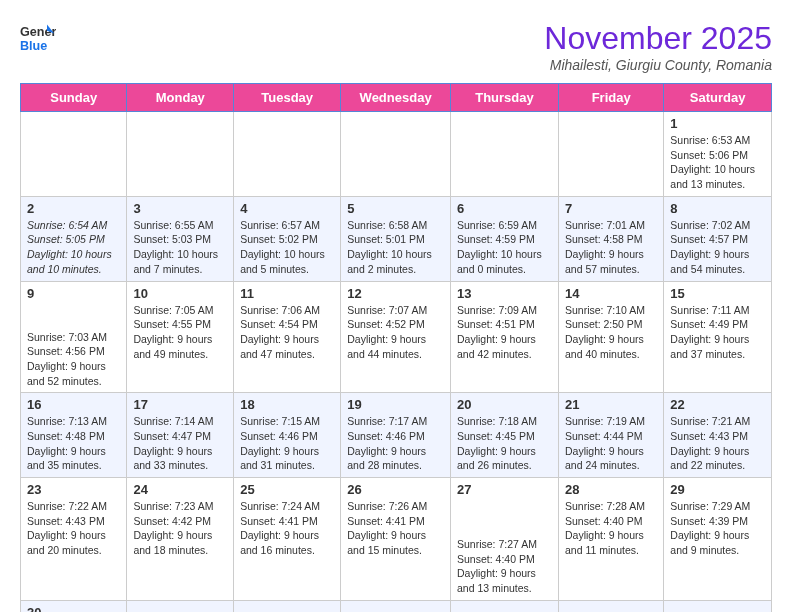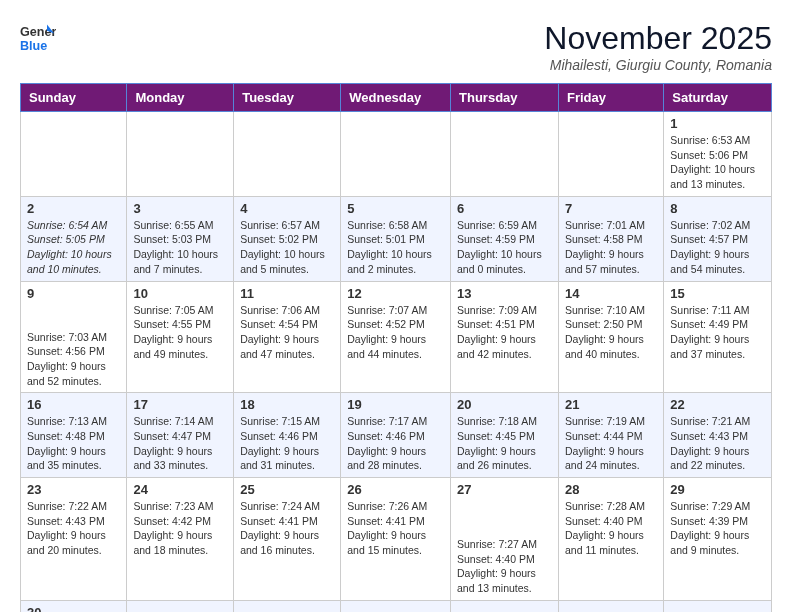--- a/index.html
+++ b/index.html
@@ -23,40 +23,40 @@
     }
     .logo-icon {
       width: 36px;
       height: 36px;
     }
     .title-area {
       text-align: right;
     }
     .month-title {
       font-size: 32px;
-      color: #0f172a;
+      color: #6d28d9;
       font-weight: normal;
     }
     .subtitle {
       font-size: 14px;
       color: #555;
       font-style: italic;
     }
     .calendar {
       width: 100%;
       border-collapse: collapse;
       border: 1px solid #ccc;
     }
     .calendar thead tr th {
-      background-color: #701a75;
+      background-color: #ec4899;
       color: #fff;
       font-size: 13px;
       font-weight: bold;
       padding: 6px 8px;
-      text-align: left;
+      text-align: center;
       border: 1px solid #5585d8;
     }
     .calendar tbody tr td {
       border: 1px solid #ccc;
       vertical-align: top;
       padding: 4px 6px;
       width: 113px;
       min-height: 80px;
       font-size: 11px;
       color: #333;

